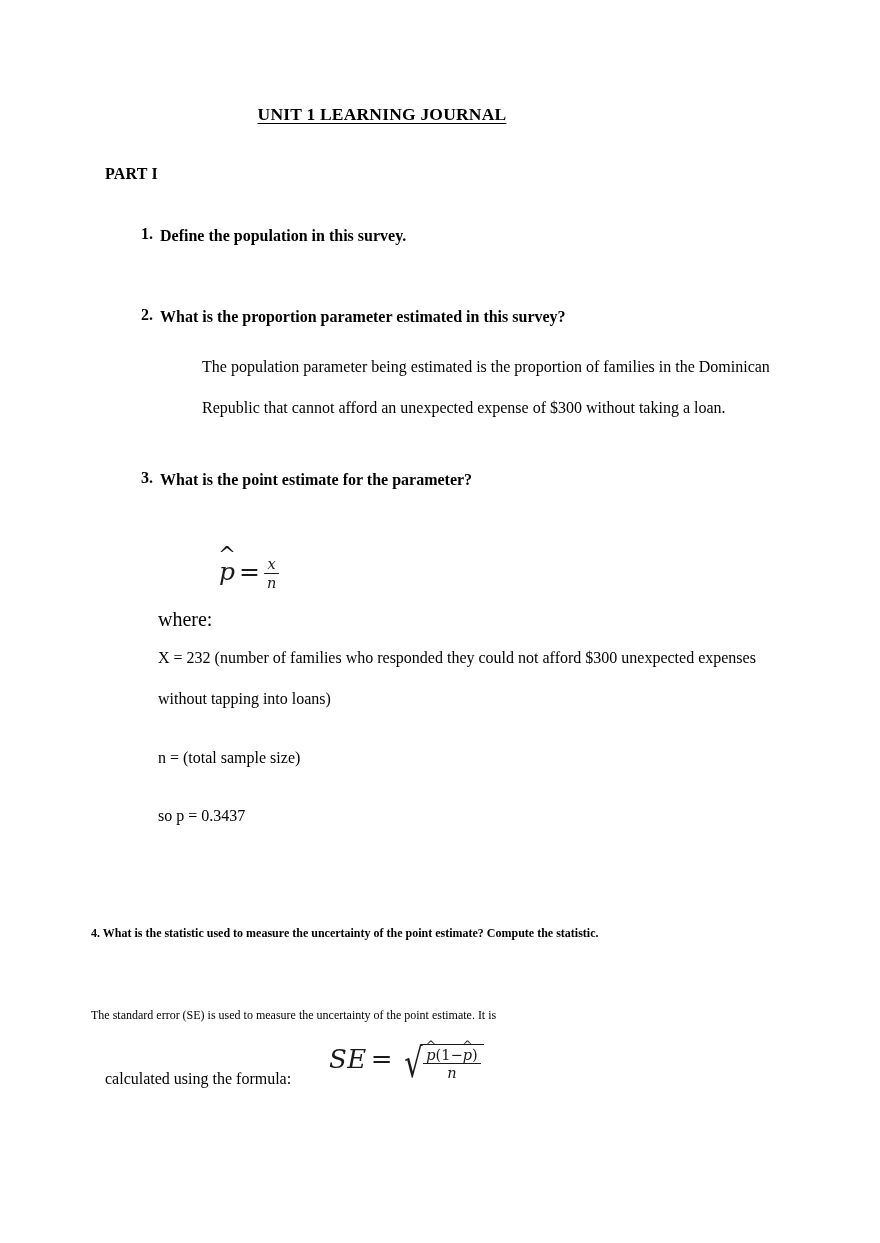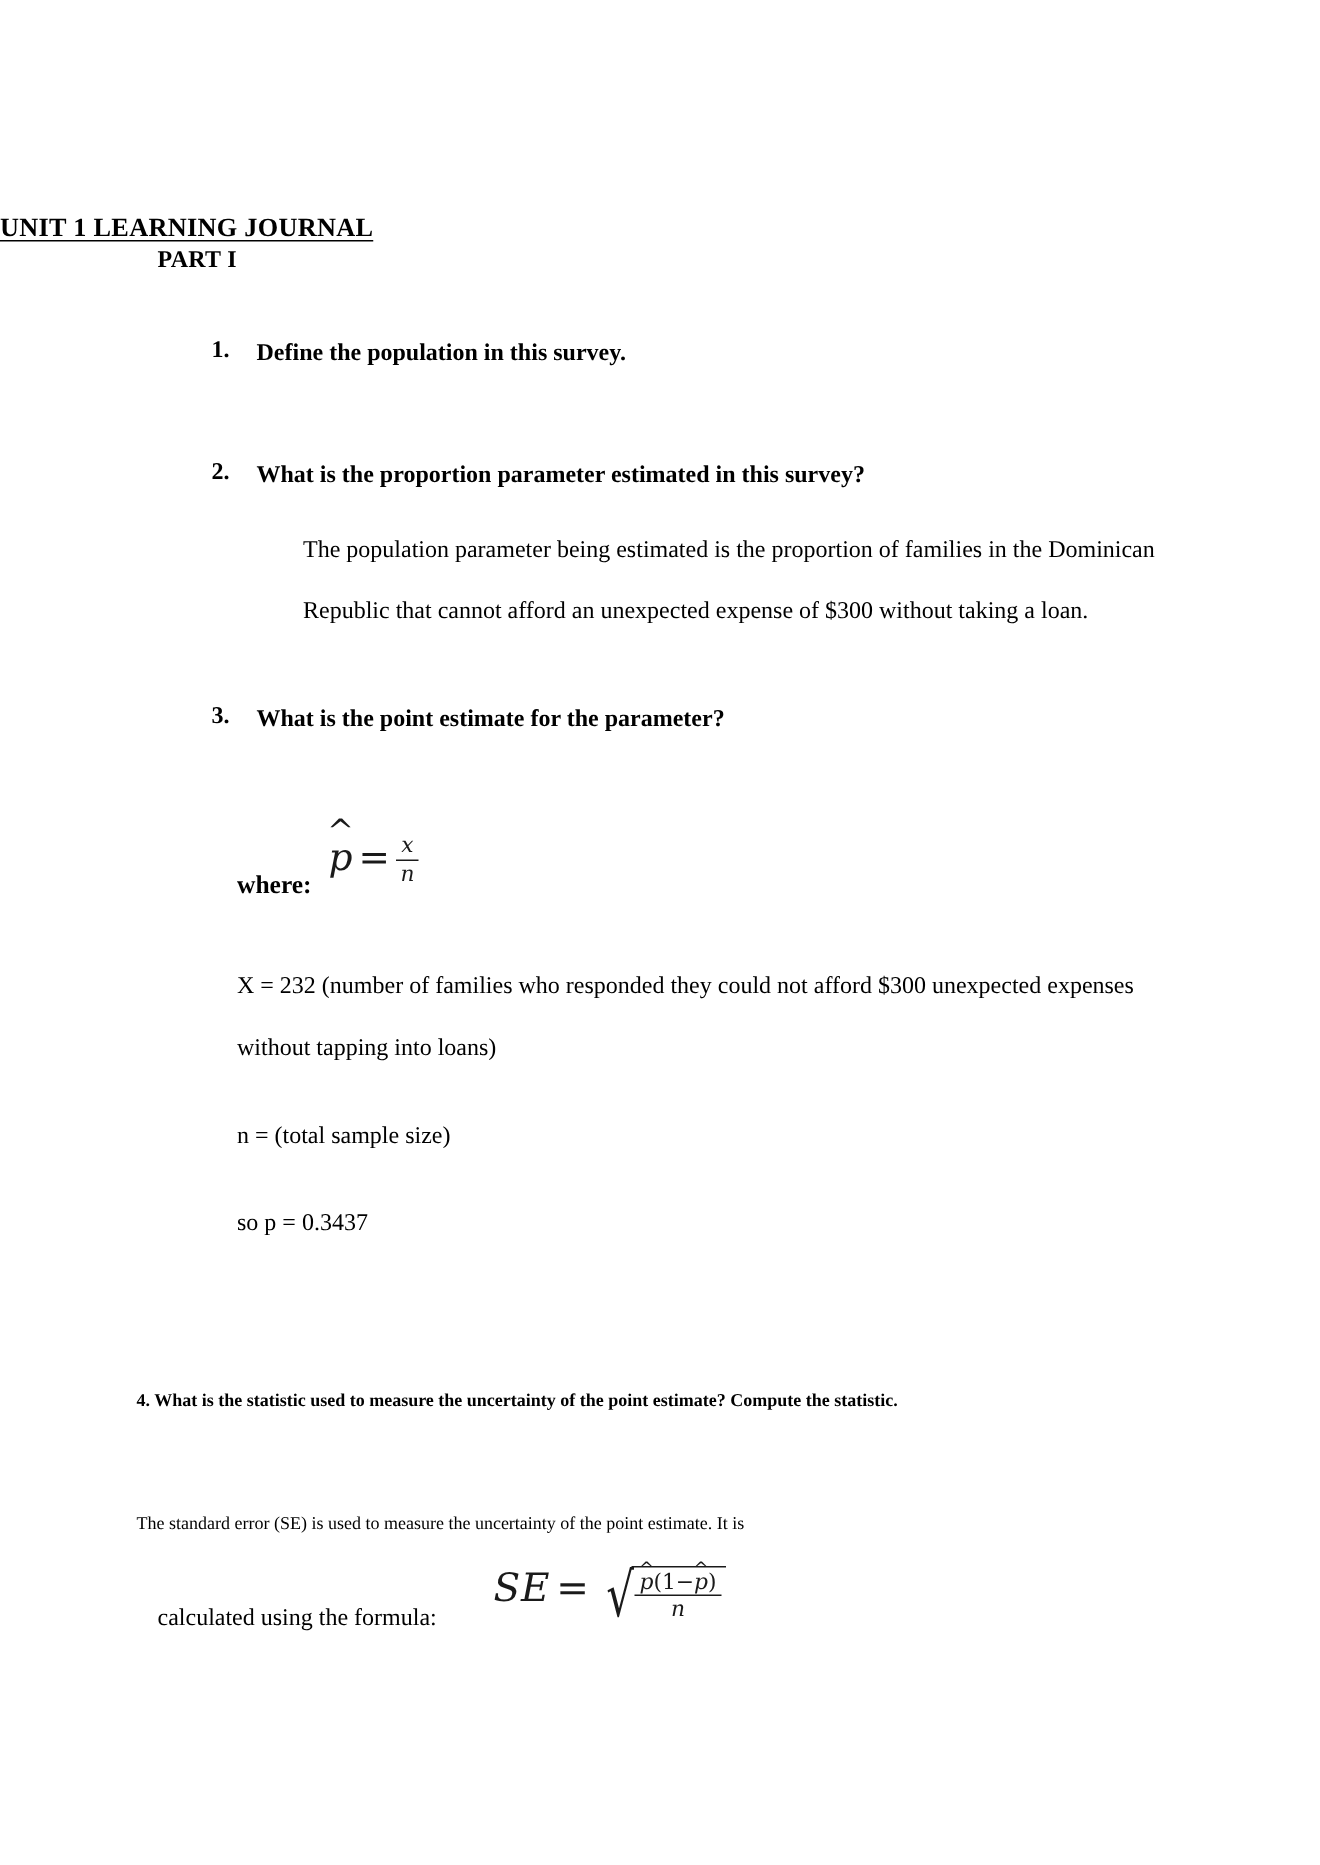--- a/index.html
+++ b/index.html
@@ -20,24 +20,24 @@
     overflow: hidden;
     box-sizing: border-box;
   }
 
   
   .doc-title {
     position: absolute;
     left: 0;
     top: 104px;
     width: 764px;
+    text-align: center;
     font-size: 17.5px;
     font-weight: bold;
     letter-spacing: 0.2px;
-    margin-top: 37px;
   }
   .doc-title span.u {
     text-decoration: underline;
     text-underline-offset: 2.5px;
   }
 
   
   .part-label {
     position: absolute;
     left: 105px;
@@ -56,21 +56,21 @@
   .q-num {
     position: absolute;
     left: 0;
     top: 0;
     width: 26px;
     text-align: right;
     font-size: 16px;
     font-weight: bold;
   }
   .q-text {
-    margin-left: 44px;
+    margin-left: 33px;
     font-size: 16px;
     font-weight: bold;
     line-height: 22px;
   }
 
   
   .answer {
     position: absolute;
     left: 158px;
     width: 625px;
@@ -145,23 +145,22 @@
   }
   .formula-phat .hat > .acc {
     top: -0.60em;
     font-size: 0.86em;
   }
   .formula-phat .frac { font-size: 0.58em; }
 
   .where-label {
     position: absolute;
     left: 158px;
-    top: 580px;
-    font-size: 17px;
-    font-weight: bold;
+    top: 608px;
+    font-size: 20px;
   }
 
   
   .formula-se {
     position: absolute;
     left: 329px;
     top: 1044px;
     font-size: 26px;
     display: flex;
   }

